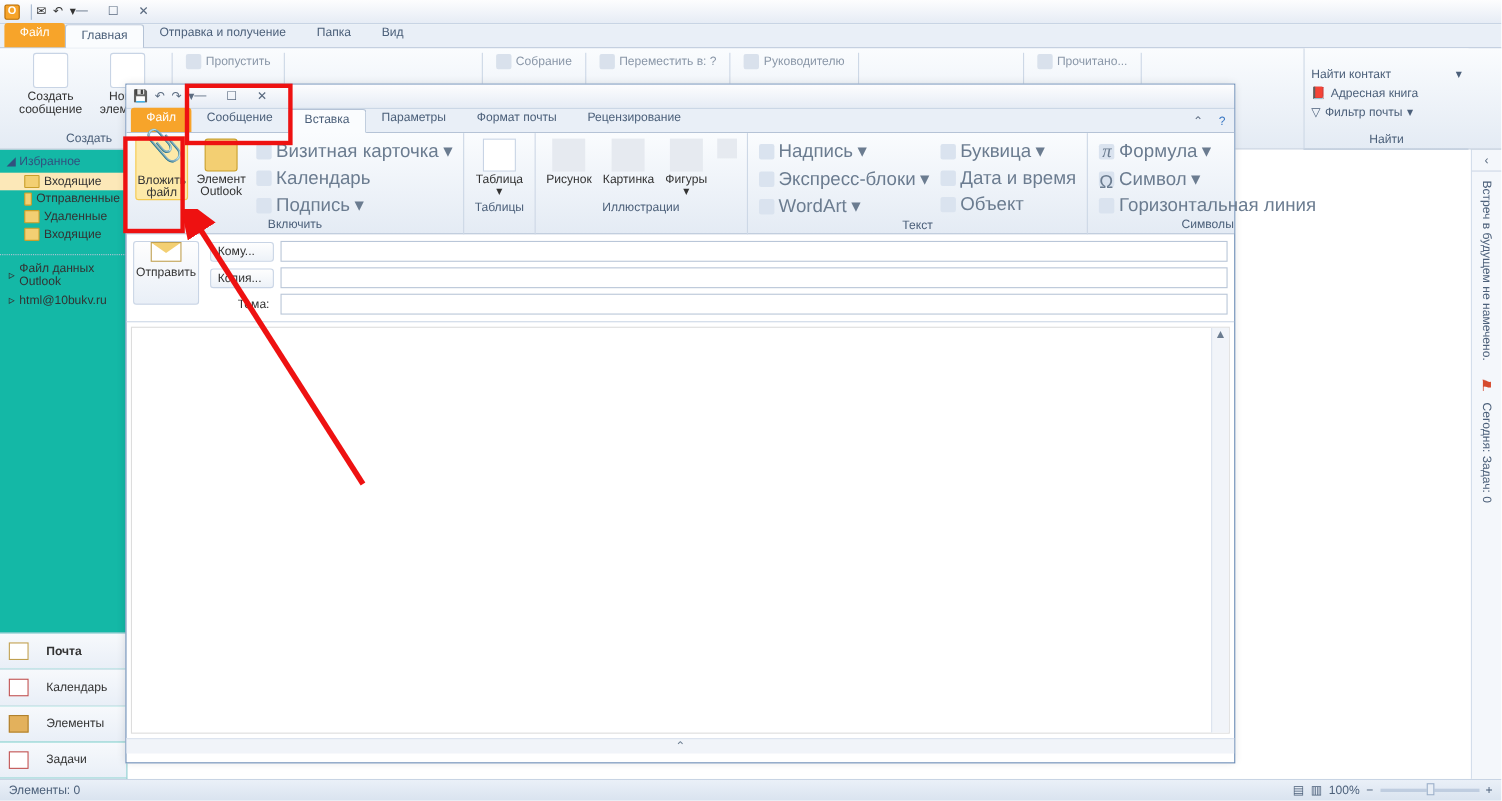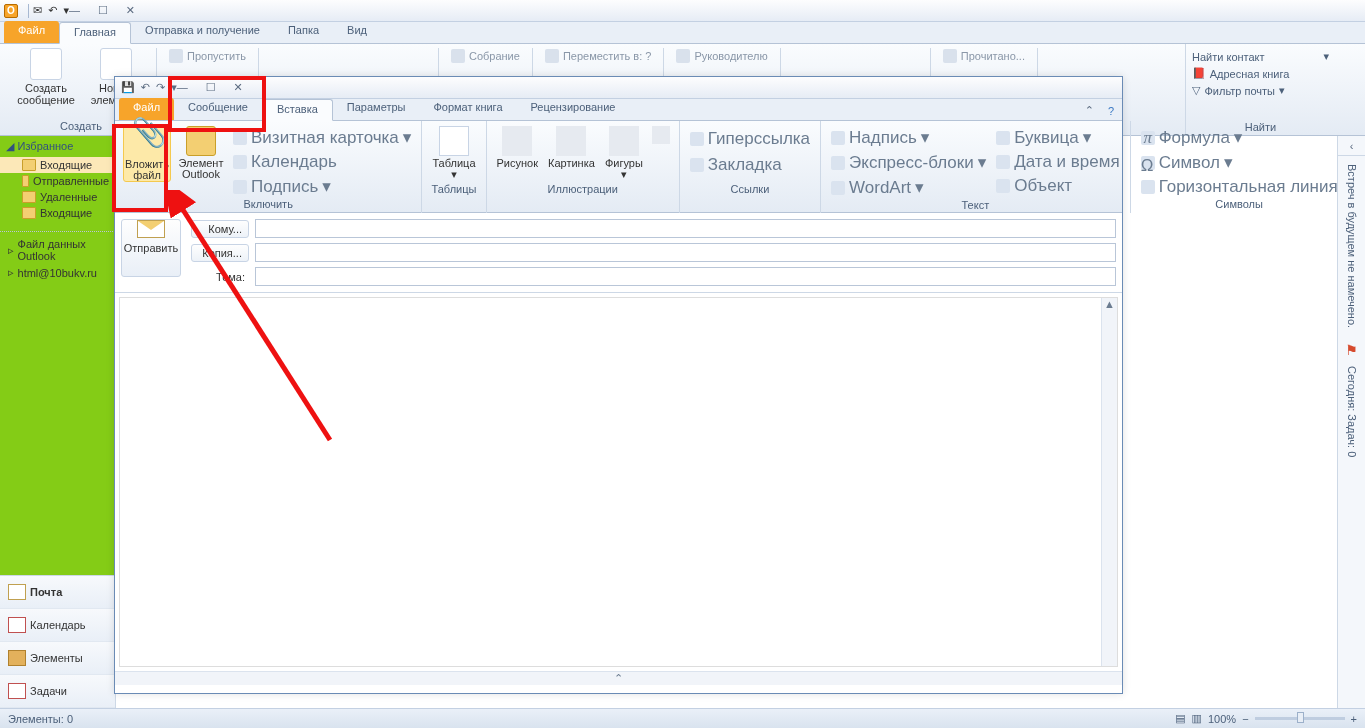--- a/index.html
+++ b/index.html
@@ -17,29 +17,29 @@
 .tab.active{background:#fafcfe;border:1px solid #b5c3d6;border-bottom:1px solid #fafcfe;margin-bottom:-1px;border-radius:3px 3px 0 0}
 .ribbon{height:92px;background:linear-gradient(#fafcfe,#e4ebf4);border-bottom:1px solid #b5c3d6;display:flex;align-items:flex-start;padding:4px 6px;position:relative;overflow:hidden}
 .rgroup{border-right:1px solid #cdd8e6;padding:0 8px;height:84px;display:flex;flex-direction:column;justify-content:space-between}
 .rgroup .items{display:flex;gap:6px;align-items:flex-start}
 .rgroup .label{text-align:center;color:#4c607a;font-size:11px}
 .big-btn{display:flex;flex-direction:column;align-items:center;width:64px;text-align:center;line-height:12px}
 .big-btn .ico{width:32px;height:32px;margin-bottom:2px;background:#fff;border:1px solid #c8d4e5;border-radius:3px}
 .small-btn{display:flex;align-items:center;gap:4px;color:#8a97a8;padding:1px 4px;white-space:nowrap}
 .small-btn .ico{width:14px;height:14px;background:#d9e1ec;border-radius:2px}
 .body-row{display:flex;height:572px}
-.nav{width:116px;background:#84cc16;border-right:1px solid #cdd8e6;display:flex;flex-direction:column;font-size:11px}
+.nav{width:116px;background:#14b8a6;border-right:1px solid #cdd8e6;display:flex;flex-direction:column;font-size:11px}
 .nav .hdr{padding:4px 6px;color:#31517e;font-weight:400}
 .nav .item{padding:2px 6px 2px 22px;display:flex;align-items:center;gap:4px;cursor:default}
 .nav .item.sel{background:#fce8b8}
 .nav .item .fico{width:14px;height:12px;background:#f3cf72;border:1px solid #c99f2a;border-radius:1px}
 .nav .tree{margin-top:10px;border-top:1px dotted #b9c6d8;padding-top:4px}
 .nav .spacer{flex:1}
 .nav .modules{border-top:1px solid #cdd8e6}
-.nav .mod{display:flex;align-items:center;gap:4px;padding:8px 8px;border-bottom:1px solid #e1e8f1;background:linear-gradient(#f7f9fc,#e9eff7)}
+.nav .mod{display:flex;align-items:center;gap:16px;padding:8px 8px;border-bottom:1px solid #e1e8f1;background:linear-gradient(#f7f9fc,#e9eff7)}
 .nav .mod .mi{width:18px;height:16px}
 .nav .mod.mail .mi{background:#fff;border:1px solid #c0a050}
 .nav .mod.cal .mi{background:#fff;border:1px solid #c05050}
 .nav .mod.con .mi{background:#e3b15c;border:1px solid #b0812e}
 .nav .mod.task .mi{background:#fff;border:1px solid #c05050}
 .main{flex:1;background:#fff;position:relative}
 .sidepanel{width:28px;background:#f4f7fb;border-left:1px solid #cdd8e6;display:flex;flex-direction:column;align-items:center}
 .sidepanel .expand{height:20px;width:100%;border-bottom:1px solid #cdd8e6;display:flex;align-items:center;justify-content:center;color:#5b6b80}
 .sidepanel .vtext{writing-mode:vertical-rl;color:#4c607a;padding:8px 0;font-size:11px}
 .sidepanel .flag{color:#d64b2e;font-size:14px;margin-top:6px}
@@ -62,27 +62,27 @@
 .attach-ico{font-size:28px;color:#555}
 .hl{background:#fde9a8;border:1px solid #f4c94f;border-radius:3px}
 .sb{display:flex;align-items:center;gap:4px;color:#6b7c90;font-size:17px;padding:1px 2px;white-space:nowrap}
 .sb .si{width:14px;height:14px;background:#dae3ef;border-radius:2px}
 .compose .fields{display:flex;border-bottom:1px solid #cdd8e6;padding:6px;gap:10px}
 .send-btn{width:60px;height:58px;border:1px solid #c8d4e5;border-radius:3px;background:linear-gradient(#fefefe,#e9eff7);display:flex;flex-direction:column;align-items:center;gap:4px}
 .send-btn .env{width:28px;height:18px;background:#fff;border:1px solid #c0a050;position:relative}
 .send-btn .env::after{content:"";position:absolute;left:0;right:0;top:0;border-left:13px solid transparent;border-right:13px solid transparent;border-top:9px solid #f3cf72}
 .fields-col{flex:1;display:flex;flex-direction:column;gap:5px}
 .field-row{display:flex;align-items:center;gap:6px}
-.pill{border:1px solid #c8d4e5;border-radius:3px;padding:2px 6px;min-width:58px;text-align:right;background:linear-gradient(#fefefe,#edf2f8);font-size:11px}
+.pill{border:1px solid #c8d4e5;border-radius:3px;padding:2px 6px;min-width:58px;text-align:left;background:linear-gradient(#fefefe,#edf2f8);font-size:11px}
 .finput{flex:1;height:19px;border:1px solid #b9c6d8;background:#fff;padding:0 4px;font-size:11px}
 .compose .body-area{position:relative;height:370px;margin:4px;border:1px solid #ddd}
 .compose .body-area .sbv{position:absolute;right:0;top:0;bottom:0;width:16px;background:#f1f4f9;border-left:1px solid #dbe3ee}
 .compose .expand-bar{height:14px;background:#f1f4f9;border-top:1px solid #dbe3ee;text-align:center;color:#6b7c90}
 
-.find-grp{position:absolute;right:30px;top:44px;width:150px;height:92px;background:linear-gradient(#fafcfe,#e4ebf4);border-left:1px solid #cdd8e6;border-bottom:1px solid #b5c3d6;padding:4px 6px 0;display:flex;flex-direction:column;z-index:10}
+.find-grp{position:absolute;right:30px;top:44px;width:150px;height:92px;background:linear-gradient(#fafcfe,#e4ebf4);border-left:1px solid #cdd8e6;border-bottom:1px solid #b5c3d6;padding:15px 6px 0;display:flex;flex-direction:column;z-index:10}
 .find-grp .r{display:flex;align-items:center;gap:4px;padding:2px 0;color:#4c607a}
 .find-grp .lbl{text-align:center;color:#4c607a;margin-top:auto;padding-bottom:2px}
 
 .redbox{position:absolute;border:4px solid #e11;z-index:50;pointer-events:none}
 .arrow-svg{position:absolute;z-index:51;pointer-events:none}
 svg{display:block}
 </style>
 </head>
 <body>
 
@@ -275,21 +275,21 @@
       <span>—</span>
       <span>☐</span>
       <span>✕</span>
     </div>
   </div>
   <div class="ctabs">
     <div class="tab-file">Файл</div>
     <div class="tab">Сообщение</div>
     <div class="tab active">Вставка</div>
     <div class="tab">Параметры</div>
-    <div class="tab">Формат книга</div>
+    <div class="tab">Формат почты</div>
     <div class="tab">Рецензирование</div>
     <div style="flex:1"></div>
     <span style="padding:3px 6px;color:#5b6b80">⌃</span>
     <span style="padding:3px 8px;color:#3a78c3">?</span>
   </div>
   <div class="cribbon">
     <div class="cgroup">
       <div class="row">
         <div class="vbtn2 hl" style="width:48px">
           <div class="ico attach-ico">📎</div>
@@ -343,33 +343,20 @@
         <div class="vbtn2">
             <div class="ico" style="background:#e6eaf0"></div>
             <span>Фигуры</span>
             <span>▾</span>
           </div>
         <div class="vbtn2" style="width:20px">
             <div class="ico" style="width:18px;height:18px;background:#e6eaf0"></div>
           </div>
       </div>
       <div class="glabel">Иллюстрации</div>
-    </div>
-    <div class="cgroup">
-      <div class="row" style="flex-direction:column;gap:4px;padding-top:4px">
-        <div class="sb">
-            <span class="si"></span>
-            <span>Гиперссылка</span>
-          </div>
-        <div class="sb">
-            <span class="si"></span>
-            <span>Закладка</span>
-          </div>
-      </div>
-      <div class="glabel">Ссылки</div>
     </div>
     <div class="cgroup">
       <div class="row">
         <div style="display:flex;flex-direction:column;gap:2px;padding-top:2px">
           <div class="sb">
               <span class="si"></span>
               <span>Надпись</span>
               <span>▾</span>
             </div>
           <div class="sb">

